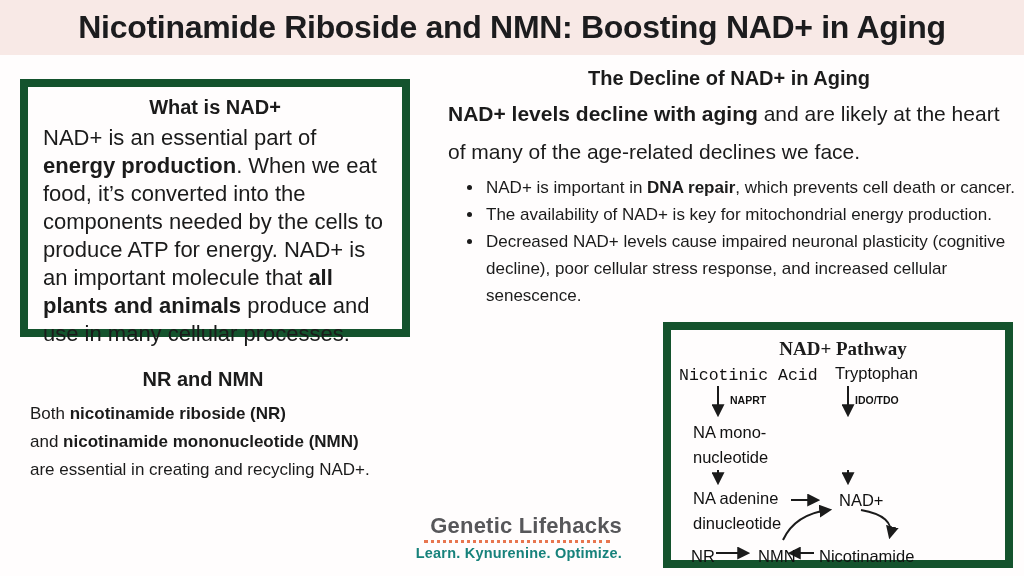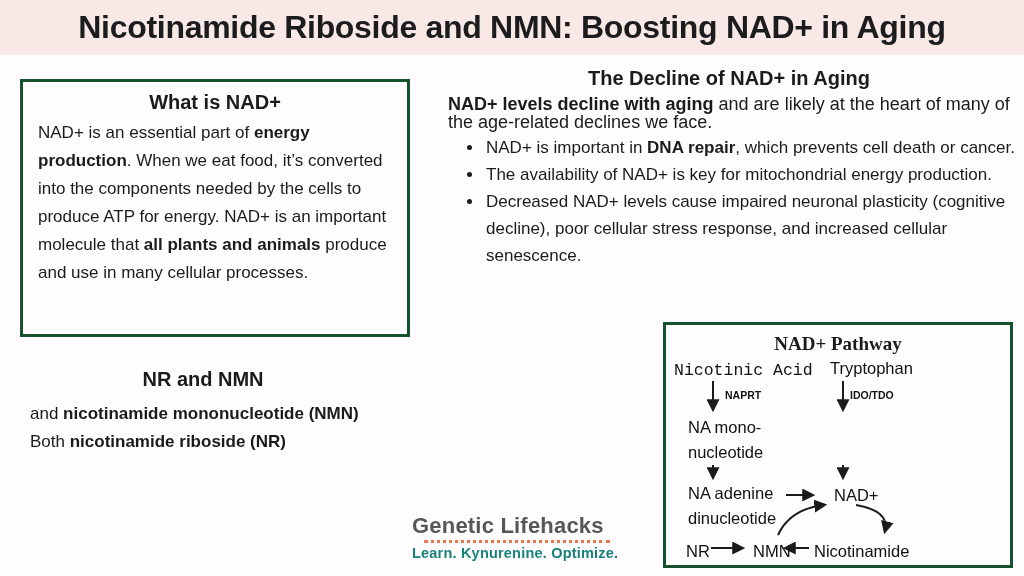--- a/index.html
+++ b/index.html
@@ -13,74 +13,75 @@
   }
   .topbar {
     position:absolute; left:0; top:0; width:1024px; height:55px;
     background:#f8e9e6;
     display:flex; align-items:center; justify-content:center;
   }
   .topbar h1 {
     font-size:32px; font-weight:700; letter-spacing:-0.3px; color:#1c1c1e;
     white-space:nowrap;
   }
-  .box { border:3px solid #14532d; background:transparent; }
+  .box { border:8px solid #14532d; background:transparent; }
   .what-box {
     position:absolute; left:20px; top:79px; width:390px; height:258px;
     padding:9px 15px 0 15px;
   }
   .what-box h2 { font-size:20px; font-weight:700; text-align:center; margin-bottom:5px; }
-  .what-box p { font-size:17px; line-height:28px; }
+  .what-box p { font-size:22px; line-height:28px; }
   .nr-section { position:absolute; left:30px; top:368px; width:430px; }
   .nr-section h2 { font-size:20px; font-weight:700; width:346px; text-align:center; margin-bottom:9px; }
   .nr-line { font-size:17px; line-height:28px; }
   .decline-section { position:absolute; left:448px; top:67px; width:576px; }
   .decline-section h2 { font-size:20px; font-weight:700; width:562px; text-align:center; margin-bottom:5px; }
-  .decline-section .intro { font-size:18px; line-height:18px; width:570px; }
+  .decline-section .intro { font-size:21px; line-height:38px; width:570px; }
   .decline-section ul { margin:3px 0 0 0; padding-left:36px; width:570px; }
   .decline-section li { font-size:17px; line-height:27px; padding-left:2px; }
   .pathway-box {
     position:absolute; left:663px; top:322px; width:350px; height:246px;
   }
   .pathway-inner { position:absolute; left:0; top:0; width:344px; height:240px; }
   .pathway-inner h2 {
     position:absolute; left:0; top:8px; width:344px;
     text-align:center; font-size:19px; font-weight:700;font-family:Liberation Serif, serif;
   }
   .pnode {
     position:absolute; font-size:16.5px; line-height:25px;
     white-space:pre-line; color:#111;
   }
   .penzyme { position:absolute; font-size:10.5px; font-weight:700; color:#111; }
   .arrows-svg { position:absolute; left:0; top:0; }
   .arrows-svg path { stroke:#1b1b1b; stroke-width:2; fill:none; }
   .arrows-svg .head { fill:#1b1b1b; stroke:none; }
   .logo {
-    position:absolute; left:412px; top:513px; width:210px; text-align:left;
+    position:absolute; left:412px; top:513px; width:210px; text-align:right;
   }
   .logo-name { font-size:22px; font-weight:700; color:#57575a; letter-spacing:0.2px; white-space:nowrap; }
   .logo-dots { width:186px; margin:1px auto 2px auto; border-top:3px dotted #e8764f; }
   .logo-tagline { font-size:14.5px; font-weight:700; color:#17827b; letter-spacing:0.2px; white-space:nowrap; }
 </style>
 </head>
 <body>
 
 <header class="topbar">
   <h1>Nicotinamide Riboside and NMN: Boosting NAD+ in Aging</h1>
 </header>
 
 <section class="box what-box">
   <h2>What is NAD+</h2>
   <p><span>NAD+ is an essential part of </span><span style="font-weight: 700;">energy production</span><span>. When we eat food, it’s converted into the components needed by the cells to produce ATP for energy. NAD+ is an important molecule that </span><span style="font-weight: 700;">all plants and animals</span><span> produce and use in many cellular processes.</span></p>
 </section>
 
 <section class="nr-section">
   <h2>NR and NMN</h2>
+  <div class="nr-line"><span>Both </span><span style="font-weight: 700;">nicotinamide riboside (NR)</span></div>
   <div class="nr-line"><span>and </span><span style="font-weight: 700;">nicotinamide mononucleotide (NMN)</span></div>
-  <div class="nr-line"><span>Both </span><span style="font-weight: 700;">nicotinamide riboside (NR)</span></div>
+  <div class="nr-line"><span>are essential in creating and recycling NAD+.</span></div>
 </section>
 
 <section class="decline-section">
   <h2>The Decline of NAD+ in Aging</h2>
   <p class="intro"><span style="font-weight: 700;">NAD+ levels decline with aging</span><span> and are likely at the heart of many of the age-related declines we face.</span></p>
   <ul>
     <li><span>NAD+ is important in </span><span style="font-weight: 700;">DNA repair</span><span>, which prevents cell death or cancer.</span></li>
     <li><span>The availability of NAD+ is key for mitochondrial energy production.</span></li>
     <li><span>Decreased NAD+ levels cause impaired neuronal plasticity (cognitive decline), poor cellular stress response, and increased cellular senescence.</span></li>
   </ul>

